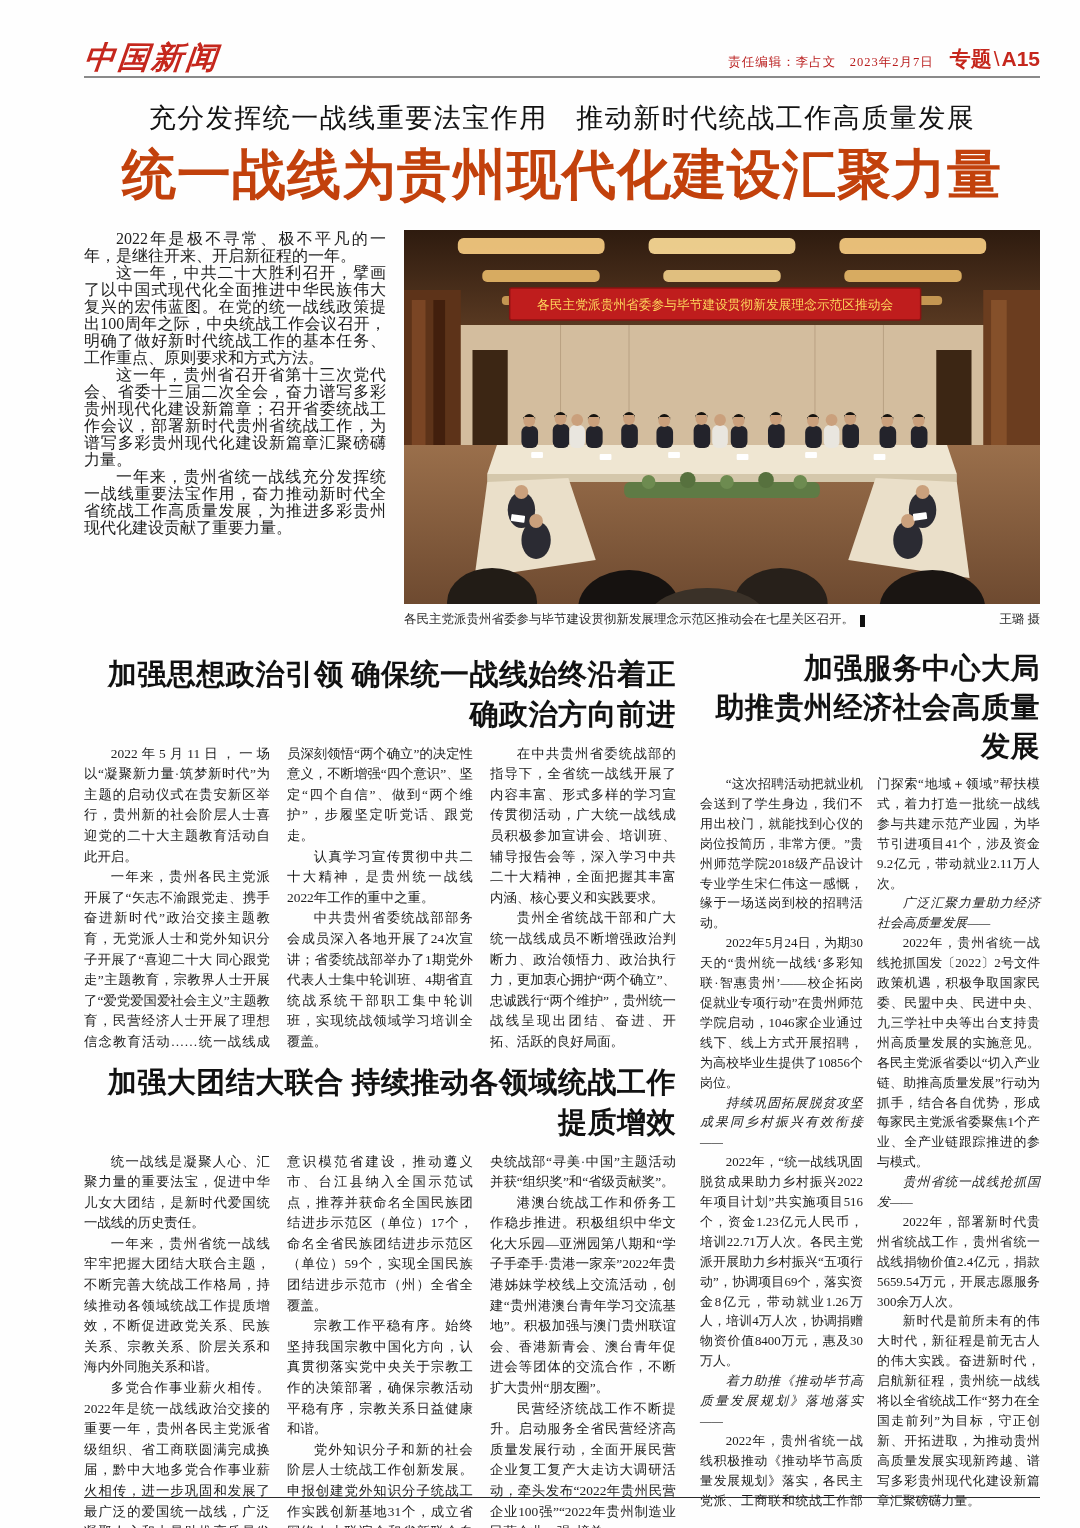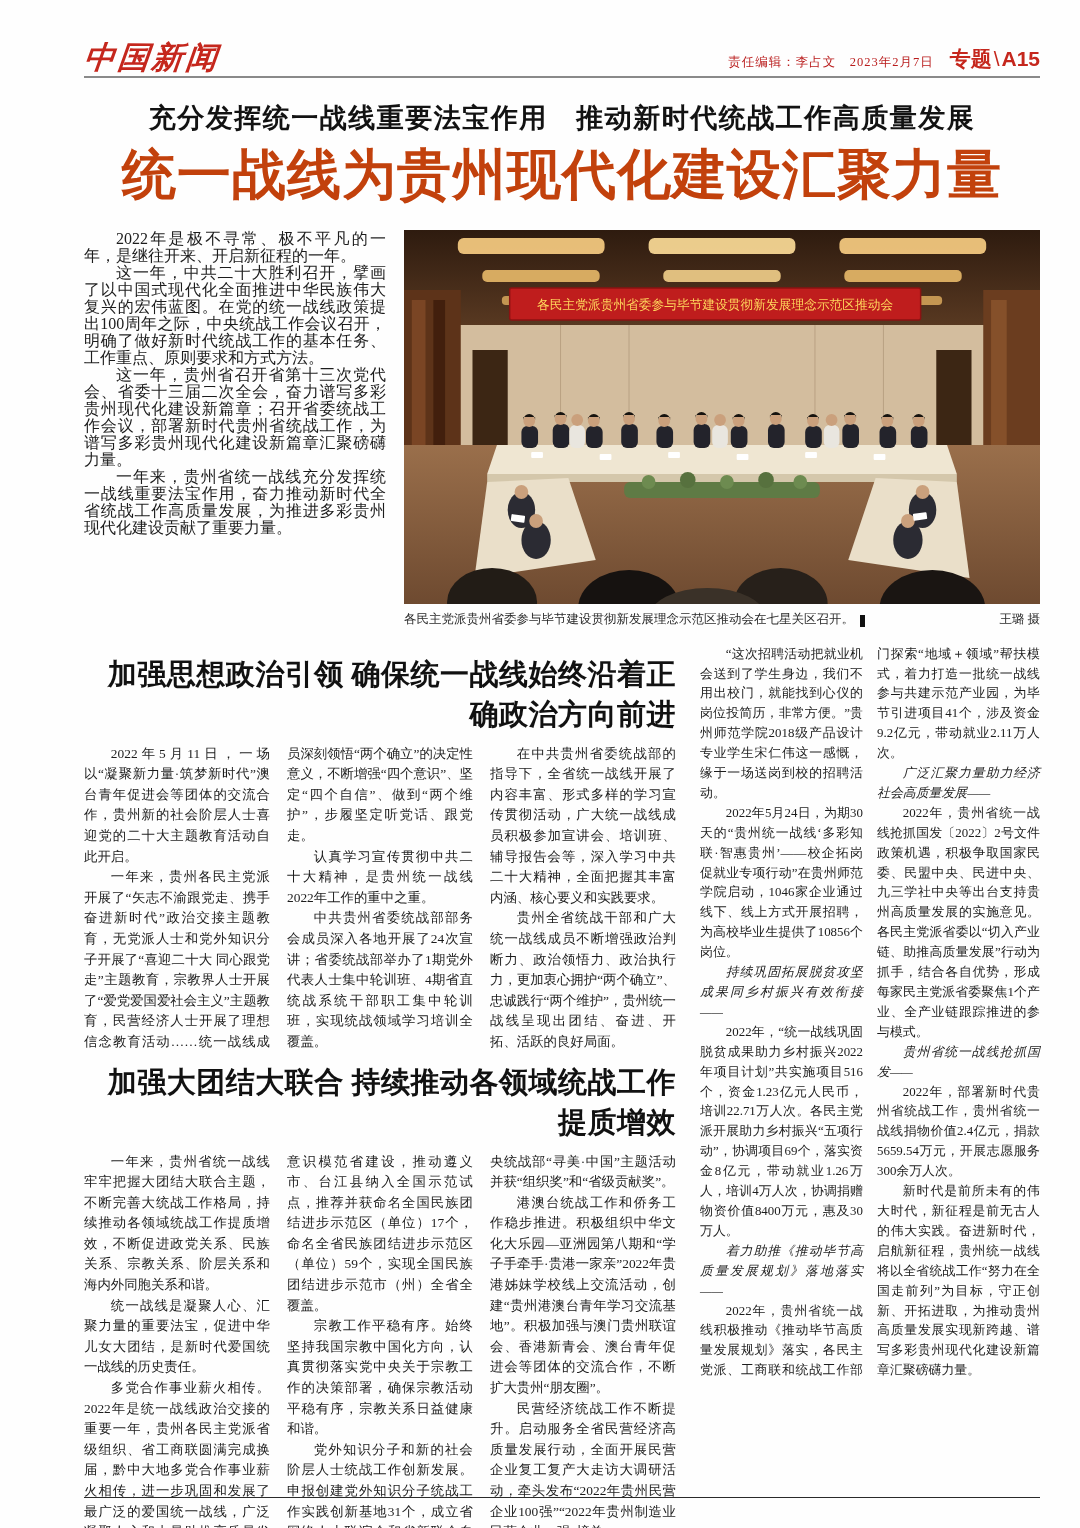--- a/index.html
+++ b/index.html
@@ -8,21 +8,21 @@
 
   
   .header{display:flex;align-items:flex-end;border-bottom:2px solid #8a8a8a;padding-bottom:3px;}
   .masthead{font-size:31px;font-weight:bold;font-style:italic;color:#c5271d;letter-spacing:3px;transform:skewX(-6deg);line-height:1;}
   .header-right{margin-left:auto;display:flex;align-items:baseline;gap:16px;}
   .editor-line{font-size:12.5px;color:#b91c1c;letter-spacing:1px;}
   .page-label{font-size:21px;font-weight:bold;color:#c5271d;font-family:"Liberation Sans","DejaVu Sans",sans-serif;}
   .page-label .slash{font-weight:normal;padding:0 2px;}
 
   
-  .kicker{margin-top:22px;text-align:center;font-size:27px;font-weight:bold;letter-spacing:1.5px;color:#121212;font-family:"Liberation Sans","DejaVu Sans",sans-serif;}
+  .kicker{margin-top:22px;text-align:center;font-size:27px;font-weight:normal;letter-spacing:1.5px;color:#121212;font-family:"Liberation Sans","DejaVu Sans",sans-serif;}
   .headline{margin-top:8px;text-align:center;font-size:54px;font-weight:900;letter-spacing:1px;color:#c2410c;line-height:1.15;}
 
   
   .lead{display:flex;gap:18px;margin-top:24px;}
   .intro{width:302px;flex:none;font-size:16px;line-height:17px;text-align:justify;}
   .intro p{margin:0;text-indent:2em;}
   .photo-block{flex:1;min-width:0;}
   .photo-frame{width:100%;height:374px;display:block;background:#d8c6a8;}
   .caption-row{display:flex;align-items:center;margin-top:7px;font-size:12.5px;color:#2a2a2a;line-height:1.4;}
   .caption-mark{display:inline-block;width:5px;height:12px;background:#111;margin-left:6px;margin-top:2px;}
@@ -214,42 +214,46 @@
         <span class="credit">王璐 摄</span>
       </div>
     </div>
   </div>
 
   <div class="content-grid">
 
     <div class="left-cell">
       <div class="section-title">加强思想政治引领 确保统一战线始终沿着正确政治方向前进</div>
       <div class="cols-3">
-          <p class="para">2022年5月11日，一场以“凝聚新力量·筑梦新时代”澳台青年促进会等团体的交流合作，贵州新的社会阶层人士喜迎党的二十大主题教育活动自此开启。</p>
+          <p class="para">2022年5月11日，一场以“凝聚新力量·筑梦新时代”为主题的启动仪式在贵安新区举行，贵州新的社会阶层人士喜迎党的二十大主题教育活动自此开启。</p>
           <p class="para">一年来，贵州各民主党派开展了“矢志不渝跟党走、携手奋进新时代”政治交接主题教育，无党派人士和党外知识分子开展了“喜迎二十大 同心跟党走”主题教育，宗教界人士开展了“爱党爱国爱社会主义”主题教育，民营经济人士开展了理想信念教育活动……统一战线成员深刻领悟“两个确立”的决定性意义，不断增强“四个意识”、坚定“四个自信”、做到“两个维护”，步履坚定听党话、跟党走。</p>
           <p class="para">认真学习宣传贯彻中共二十大精神，是贵州统一战线2022年工作的重中之重。</p>
           <p class="para">中共贵州省委统战部部务会成员深入各地开展了24次宣讲；省委统战部举办了1期党外代表人士集中轮训班、4期省直统战系统干部职工集中轮训班，实现统战领域学习培训全覆盖。</p>
           <p class="para">在中共贵州省委统战部的指导下，全省统一战线开展了内容丰富、形式多样的学习宣传贯彻活动，广大统一战线成员积极参加宣讲会、培训班、辅导报告会等，深入学习中共二十大精神，全面把握其丰富内涵、核心要义和实践要求。</p>
           <p class="para">贵州全省统战干部和广大统一战线成员不断增强政治判断力、政治领悟力、政治执行力，更加衷心拥护“两个确立”、忠诚践行“两个维护”，贵州统一战线呈现出团结、奋进、开拓、活跃的良好局面。</p>
         </div>
 
       <div class="section-title">加强大团结大联合 持续推动各领域统战工作提质增效</div>
       <div class="cols-3">
+          <p class="para">统一战线是凝聚人心、汇聚力量的重要法宝，促进中华儿女大团结，是新时代爱国统一战线的历史责任。</p>
           <p class="para">一年来，贵州省统一战线牢牢把握大团结大联合主题，不断完善大统战工作格局，持续推动各领域统战工作提质增效，不断促进政党关系、民族关系、宗教关系、阶层关系和海内外同胞关系和谐。</p>
-          <p class="para">统一战线是凝聚人心、汇聚力量的重要法宝，促进中华儿女大团结，是新时代爱国统一战线的历史责任。</p>
           <p class="para">多党合作事业薪火相传。2022年是统一战线政治交接的重要一年，贵州各民主党派省级组织、省工商联圆满完成换届，黔中大地多党合作事业薪火相传，进一步巩固和发展了最广泛的爱国统一战线，广泛凝聚人心和力量助推高质量发展。</p>
           <p class="para">民族和谐局面继续巩固。深入推进铸牢中华民族共同体意识模范省建设，推动遵义市、台江县纳入全国示范试点，推荐并获命名全国民族团结进步示范区（单位）17个，命名全省民族团结进步示范区（单位）59个，实现全国民族团结进步示范市（州）全省全覆盖。</p>
           <p class="para">宗教工作平稳有序。始终坚持我国宗教中国化方向，认真贯彻落实党中央关于宗教工作的决策部署，确保宗教活动平稳有序，宗教关系日益健康和谐。</p>
           <p class="para">党外知识分子和新的社会阶层人士统战工作创新发展。申报创建党外知识分子统战工作实践创新基地31个，成立省网络人士联谊会和省新联会自由职业人员分会，打造新的社会阶层人士实践创新基地国家级2个、省级24个。积极参加中央统战部“寻美·中国”主题活动并获“组织奖”和“省级贡献奖”。</p>
           <p class="para">港澳台统战工作和侨务工作稳步推进。积极组织中华文化大乐园—亚洲园第八期和“学子手牵手·贵港一家亲”2022年贵港姊妹学校线上交流活动，创建“贵州港澳台青年学习交流基地”。积极加强与澳门贵州联谊会、香港新青会、澳台青年促进会等团体的交流合作，不断扩大贵州“朋友圈”。</p>
           <p class="para">民营经济统战工作不断提升。启动服务全省民营经济高质量发展行动，全面开展民营企业复工复产大走访大调研活动，牵头发布“2022年贵州民营企业100强”“2022年贵州制造业民营企业20强”榜单。</p>
         </div>
     </div>
 
     <div class="right-cell">
+      <div class="section-title two-line">
+        <div>加强服务中心大局</div>
+        <div>助推贵州经济社会高质量发展</div>
+      </div>
       <div class="cols-2">
           <p class="para">“这次招聘活动把就业机会送到了学生身边，我们不用出校门，就能找到心仪的岗位投简历，非常方便。”贵州师范学院2018级产品设计专业学生宋仁伟这一感慨，缘于一场送岗到校的招聘活动。</p>
           <p class="para">2022年5月24日，为期30天的“贵州统一战线‘多彩知联·智惠贵州’——校企拓岗促就业专项行动”在贵州师范学院启动，1046家企业通过线下、线上方式开展招聘，为高校毕业生提供了10856个岗位。</p>
           <p class="para em">持续巩固拓展脱贫攻坚成果同乡村振兴有效衔接——</p>
           <p class="para">2022年，“统一战线巩固脱贫成果助力乡村振兴2022年项目计划”共实施项目516个，资金1.23亿元人民币，培训22.71万人次。各民主党派开展助力乡村振兴“五项行动”，协调项目69个，落实资金8亿元，带动就业1.26万人，培训4万人次，协调捐赠物资价值8400万元，惠及30万人。</p>
           <p class="para em">着力助推《推动毕节高质量发展规划》落地落实——</p>
           <p class="para">2022年，贵州省统一战线积极推动《推动毕节高质量发展规划》落实，各民主党派、工商联和统战工作部门探索“地域＋领域”帮扶模式，着力打造一批统一战线参与共建示范产业园，为毕节引进项目41个，涉及资金9.2亿元，带动就业2.11万人次。</p>
           <p class="para em">广泛汇聚力量助力经济社会高质量发展——</p>
           <p class="para">2022年，贵州省统一战线抢抓国发〔2022〕2号文件政策机遇，积极争取国家民委、民盟中央、民进中央、九三学社中央等出台支持贵州高质量发展的实施意见。各民主党派省委以“切入产业链、助推高质量发展”行动为抓手，结合各自优势，形成每家民主党派省委聚焦1个产业、全产业链跟踪推进的参与模式。</p>
           <p class="para em">贵州省统一战线抢抓国发——</p>

